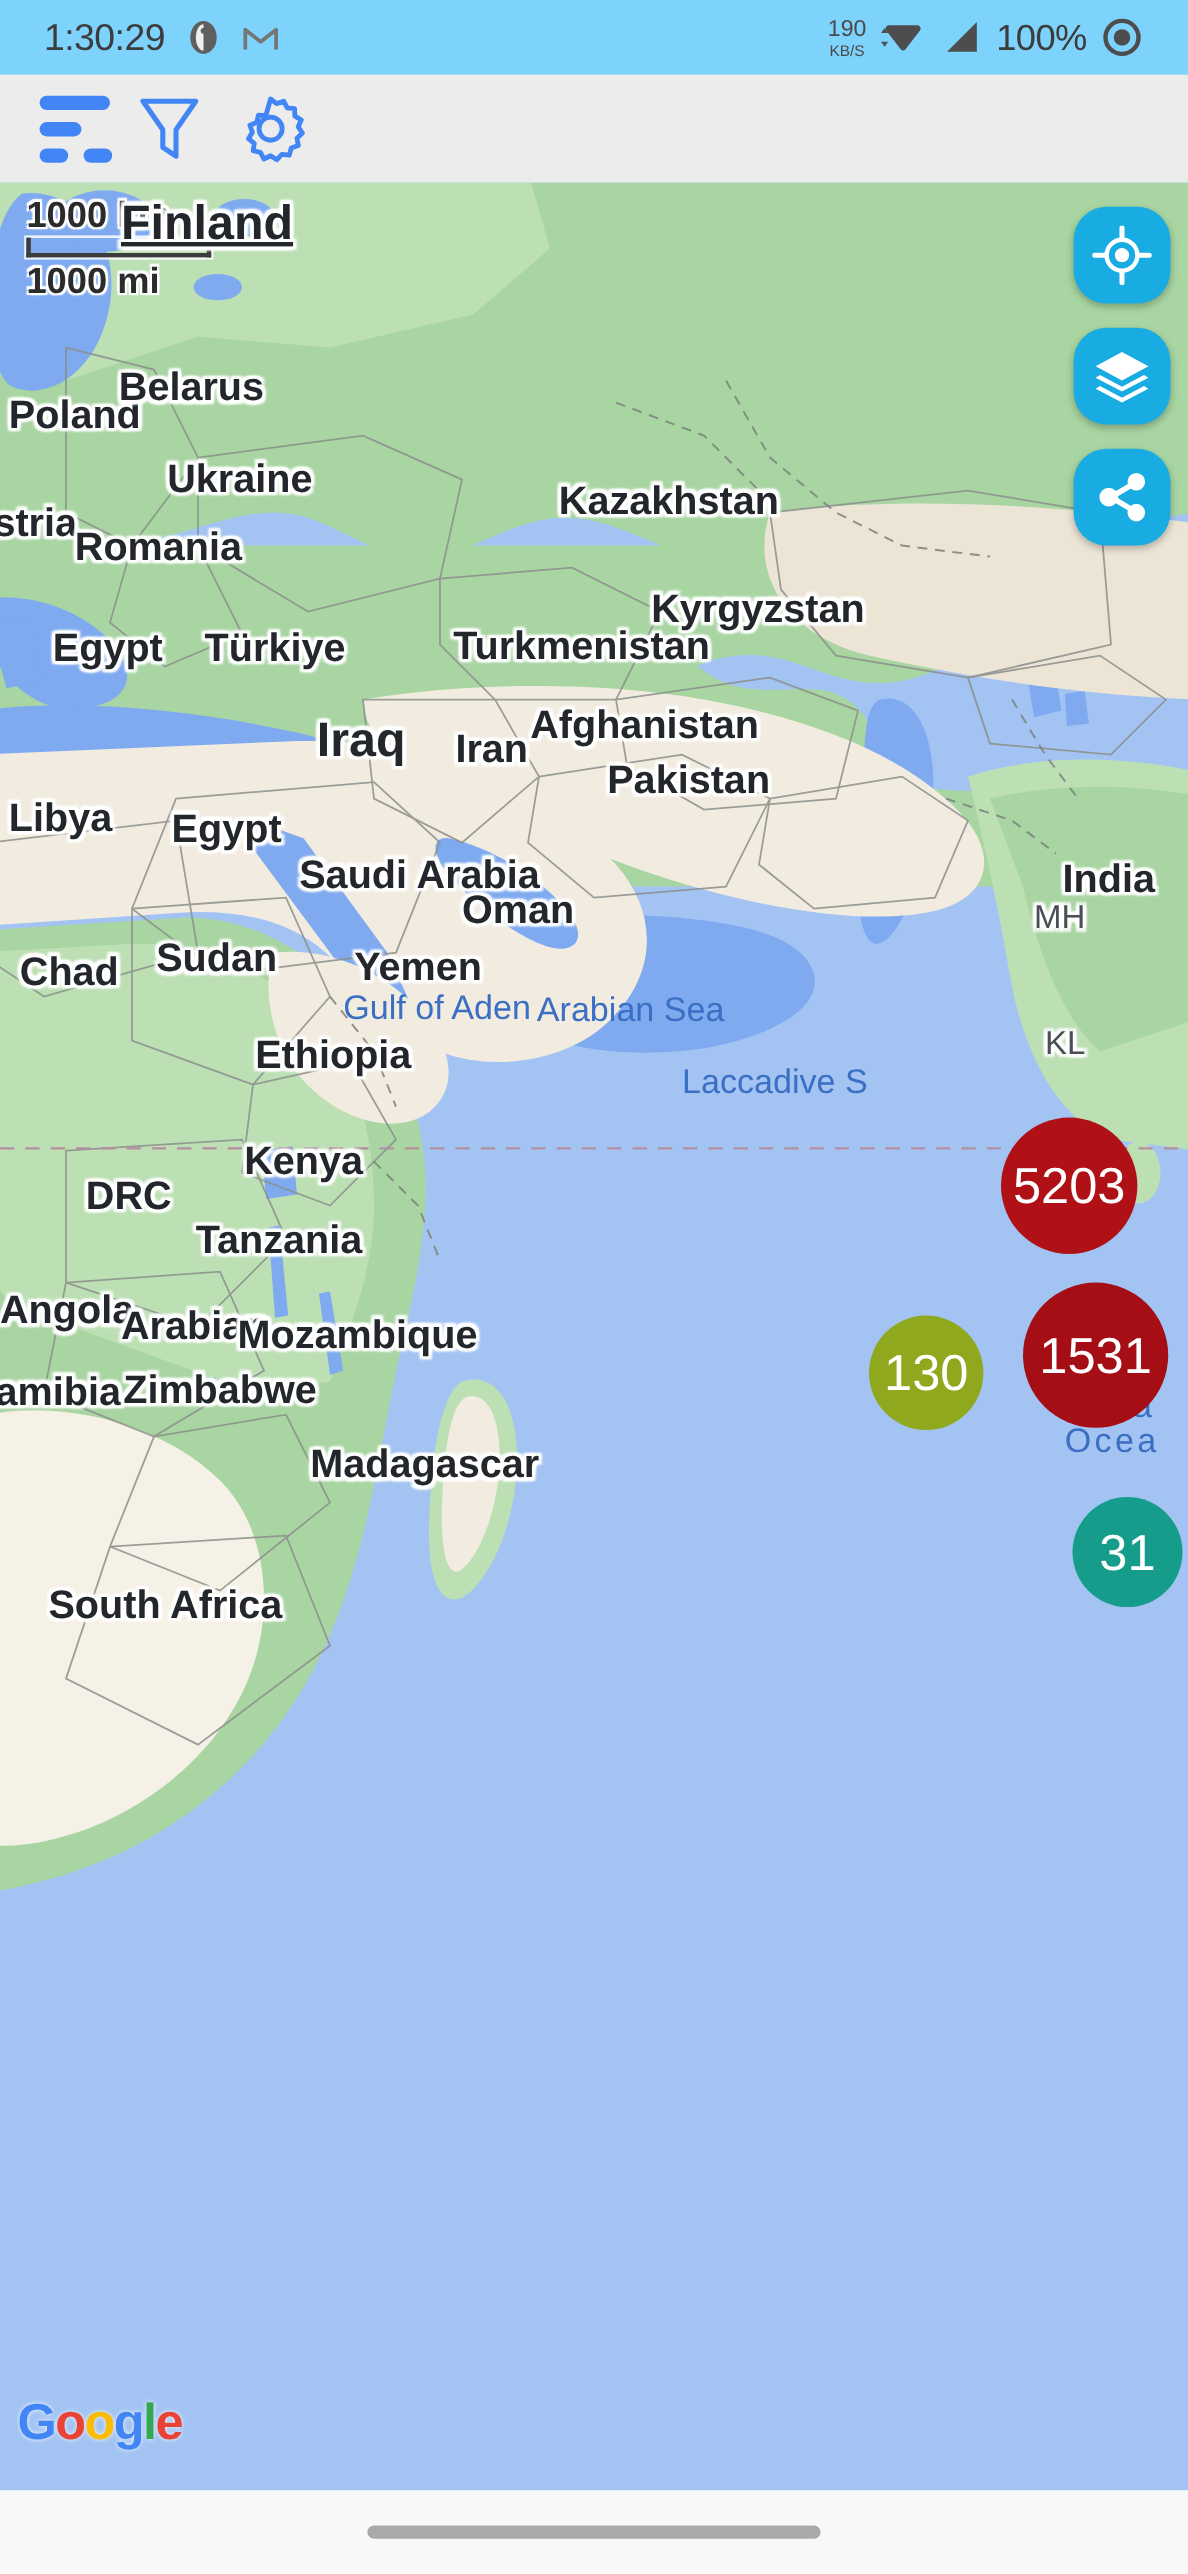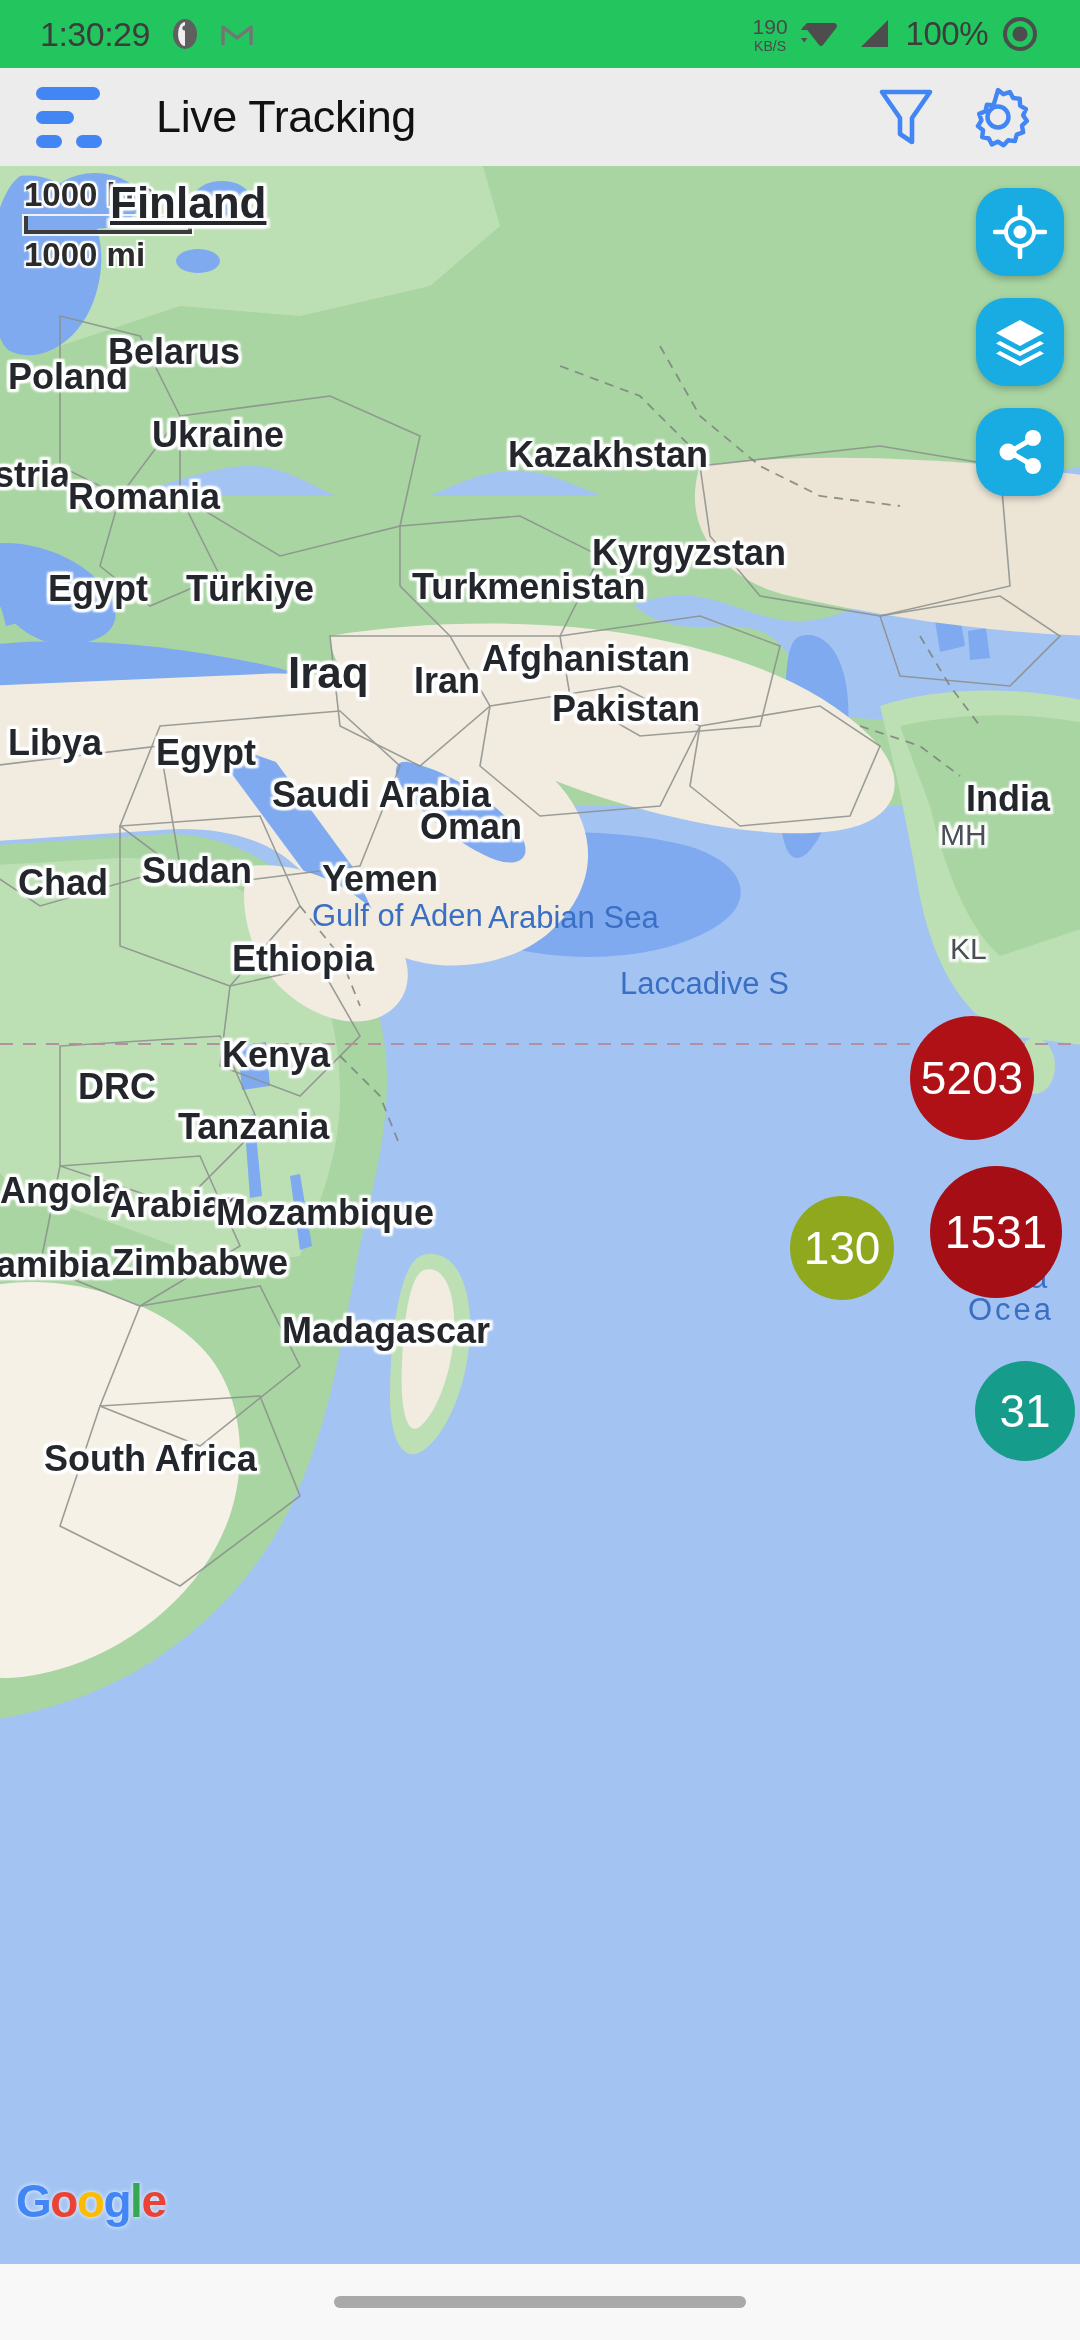--- a/index.html
+++ b/index.html
@@ -7,21 +7,21 @@
   body {
     font-family:"Liberation Sans", sans-serif;
     background:#fafafa;
     overflow:hidden;
     position:relative;
   }
 
   
   .status-bar {
     position:absolute; left:0; top:0; width:1080px; height:68px;
-    background:#22c55e;
+    background:#7dd3fc;
     display:flex; align-items:center; justify-content:space-between;
     padding:0 40px;
   }
   .status-left { display:flex; align-items:center; gap:18px; }
   .status-clock { font-size:34px; color:#3c3c3c; letter-spacing:-0.5px; }
   .status-right { display:flex; align-items:center; gap:12px; }
   .net-speed { display:flex; flex-direction:column; align-items:center; line-height:1; color:#4a4a4a; }
   .net-speed .v { font-size:21px; }
   .net-speed .u { font-size:14px; margin-top:2px; }
   .battery-pct { font-size:33px; color:#3c3c3c; letter-spacing:-0.5px; }
@@ -177,21 +177,20 @@
   <div class="menu-btn">
     <div class="r1"></div>
     <div class="r2row">
       <div class="r2"></div>
     </div>
     <div class="r2row">
       <div class="r3"></div>
       <div class="r3b"></div>
     </div>
   </div>
-  <div class="app-title">Live Tracking</div>
   <div class="bar-icon">
     <svg width="60" height="66" viewBox="0 0 60 66">
       <path d="M6 8 H54 L36 34 V58 L24 50 V34 Z" fill="none" stroke="#4285f4" stroke-width="4.6" stroke-linejoin="round"></path>
     </svg>
   </div>
   <div class="bar-icon">
     <svg width="64" height="64" viewBox="0 0 64 64">
       <g fill="none" stroke="#4285f4" stroke-width="4.4" stroke-linejoin="round">
         <path d="M32 5 l5.5 4.2 6.4 -2.2 3.2 6 6.7 0.8 0.3 6.8 5.8 3.5 -2.8 6.2 3.8 5.6 -4.9 4.7 1.2 6.7 -6.4 2.3 -1.9 6.5 -6.7 -0.8 -4.6 5 -5.6 -3.7 -6.1 2.9 -3.1 -6 -6.6 -1.5 0.9 -6.7 -5.2 -4.2 3.5 -5.8 -2.2 -6.4 6.2 -2.6 1.5 -6.6 6.7 0.5z"></path>
         <circle cx="32" cy="32" r="10.5"></circle>

